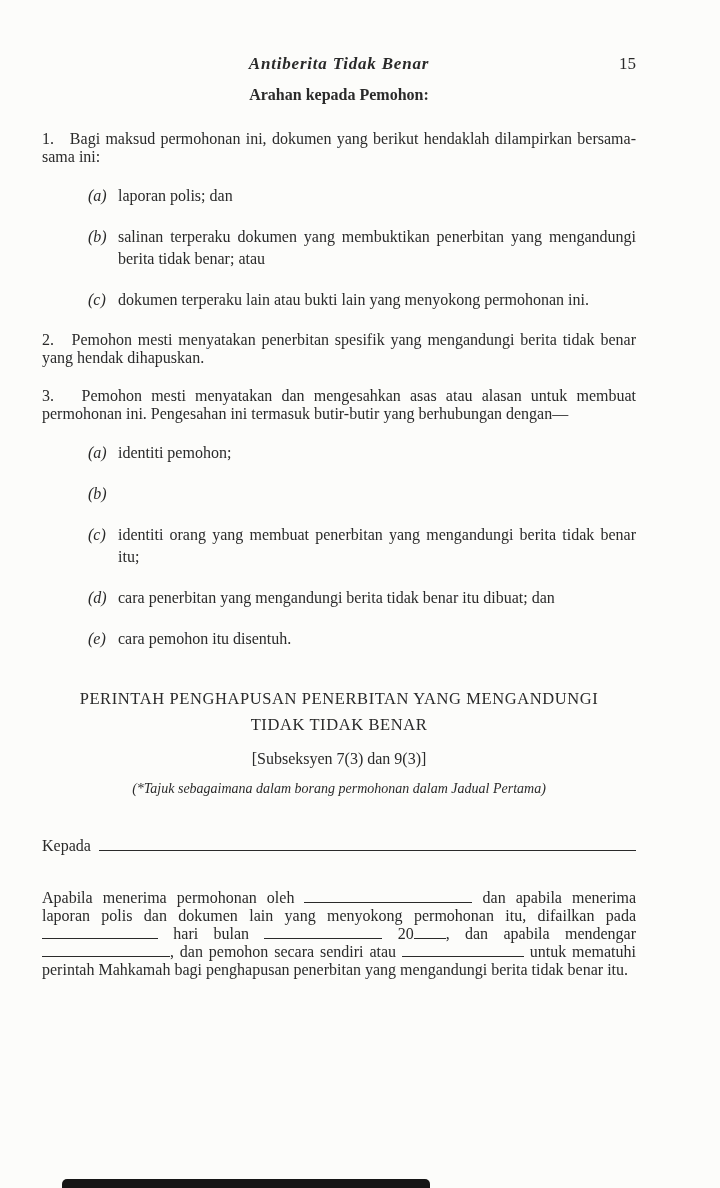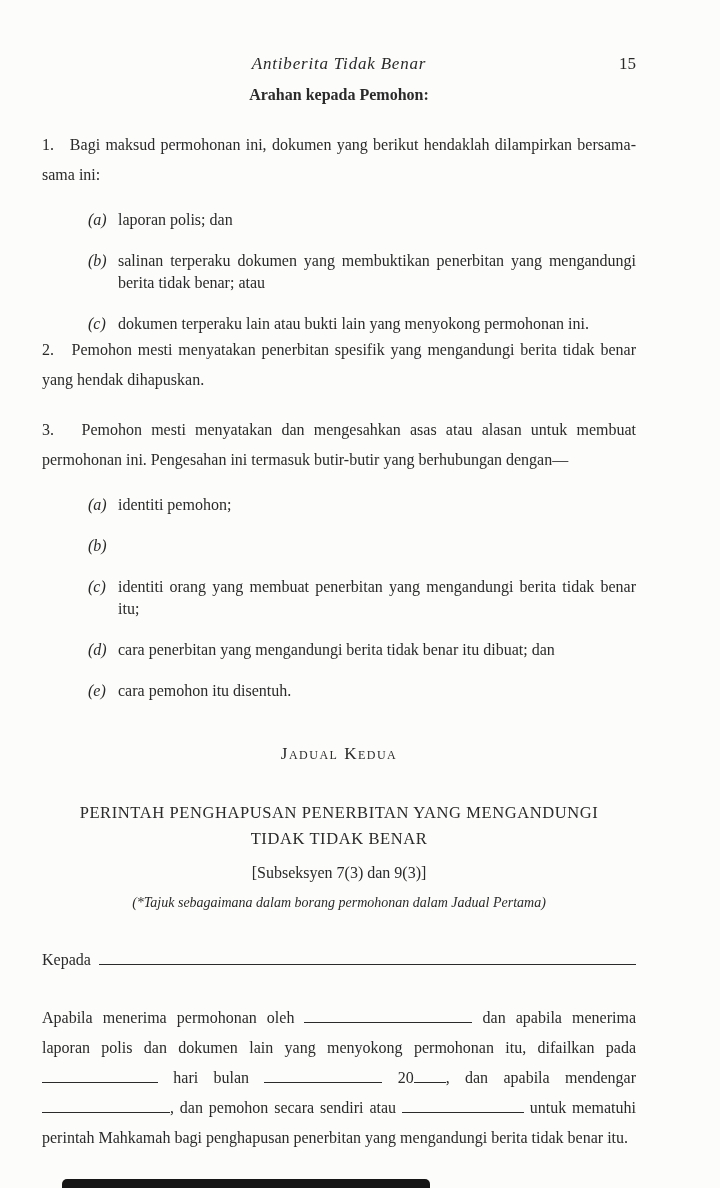--- a/index.html
+++ b/index.html
@@ -17,42 +17,43 @@
   }
   .running-head {
     position: relative;
     text-align: center;
     margin-bottom: 12px;
   }
   .running-title {
     font-style: italic;
     font-size: 17px;
     letter-spacing: 0.8px;
+    font-weight: bold;
   }
   .page-number {
     position: absolute;
     right: 0;
     top: 0;
     font-size: 17px;
     font-style: normal;
   }
   .section-heading {
     font-size: 16px;
     font-weight: bold;
     text-align: center;
     margin: 12px 0 26px 0;
   }
   .para {
     font-size: 16px;
-    line-height: 30px;
+    line-height: 18px;
     text-align: justify;
     margin: 0 0 0 0;
   }
   .para + .para { margin-top: 20px; }
-  .mt20 { }
+  .mt20 { margin-top: 20px; }
   .list {
     margin-top: 19px;
   }
   .list-item {
     display: flex;
     padding-left: 46px;
     margin-bottom: 19px;
     font-size: 16px;
     line-height: 22px;
   }
@@ -170,21 +171,20 @@
     <div class="list-item">
       <span class="marker">(d)</span>
       <span class="item-text">cara penerbitan yang mengandungi berita tidak benar itu dibuat; dan</span>
     </div>
     <div class="list-item">
       <span class="marker">(e)</span>
       <span class="item-text">cara pemohon itu disentuh.</span>
     </div>
   </div>
 
-  <div class="schedule-heading">Jadual Kedua</div>
 
   <div class="schedule-title">
     <div>PERINTAH PENGHAPUSAN PENERBITAN YANG MENGANDUNGI</div>
     <div>TIDAK TIDAK BENAR</div>
   </div>
 
   <div class="subsection">[Subseksyen 7(3) dan 9(3)]</div>
 
   <div class="note">(*Tajuk sebagaimana dalam borang permohonan dalam Jadual Pertama)</div>
 

